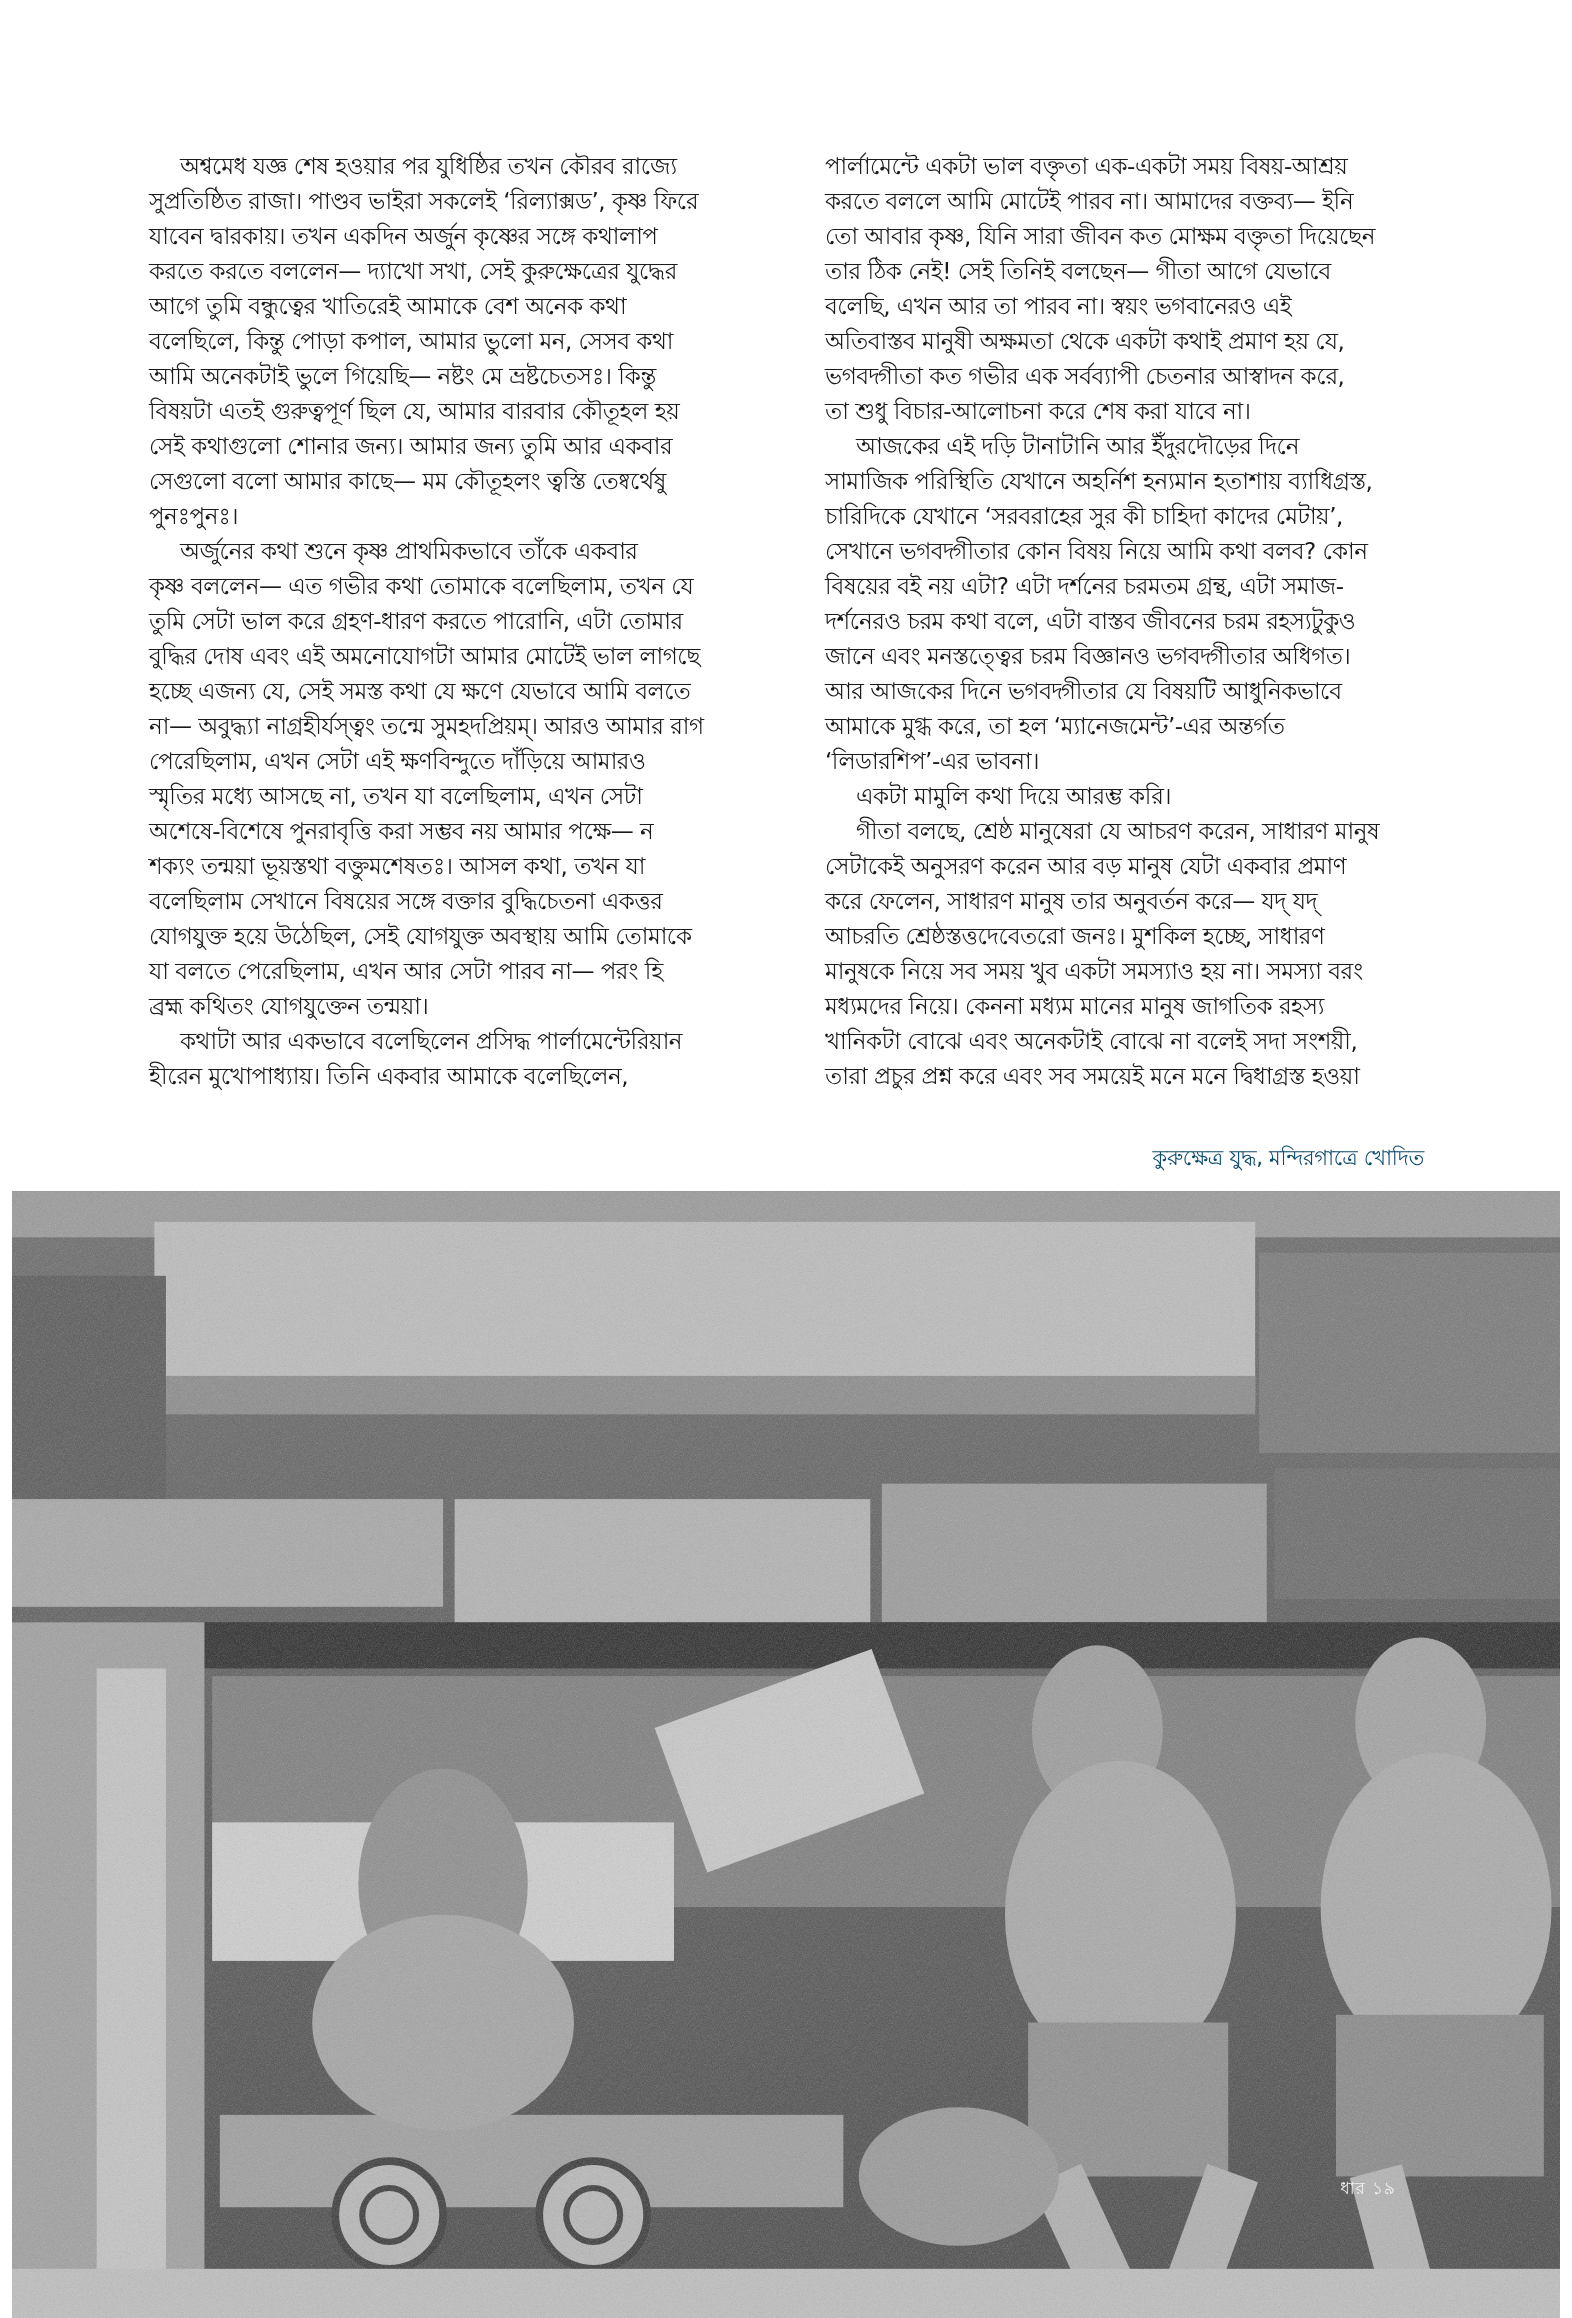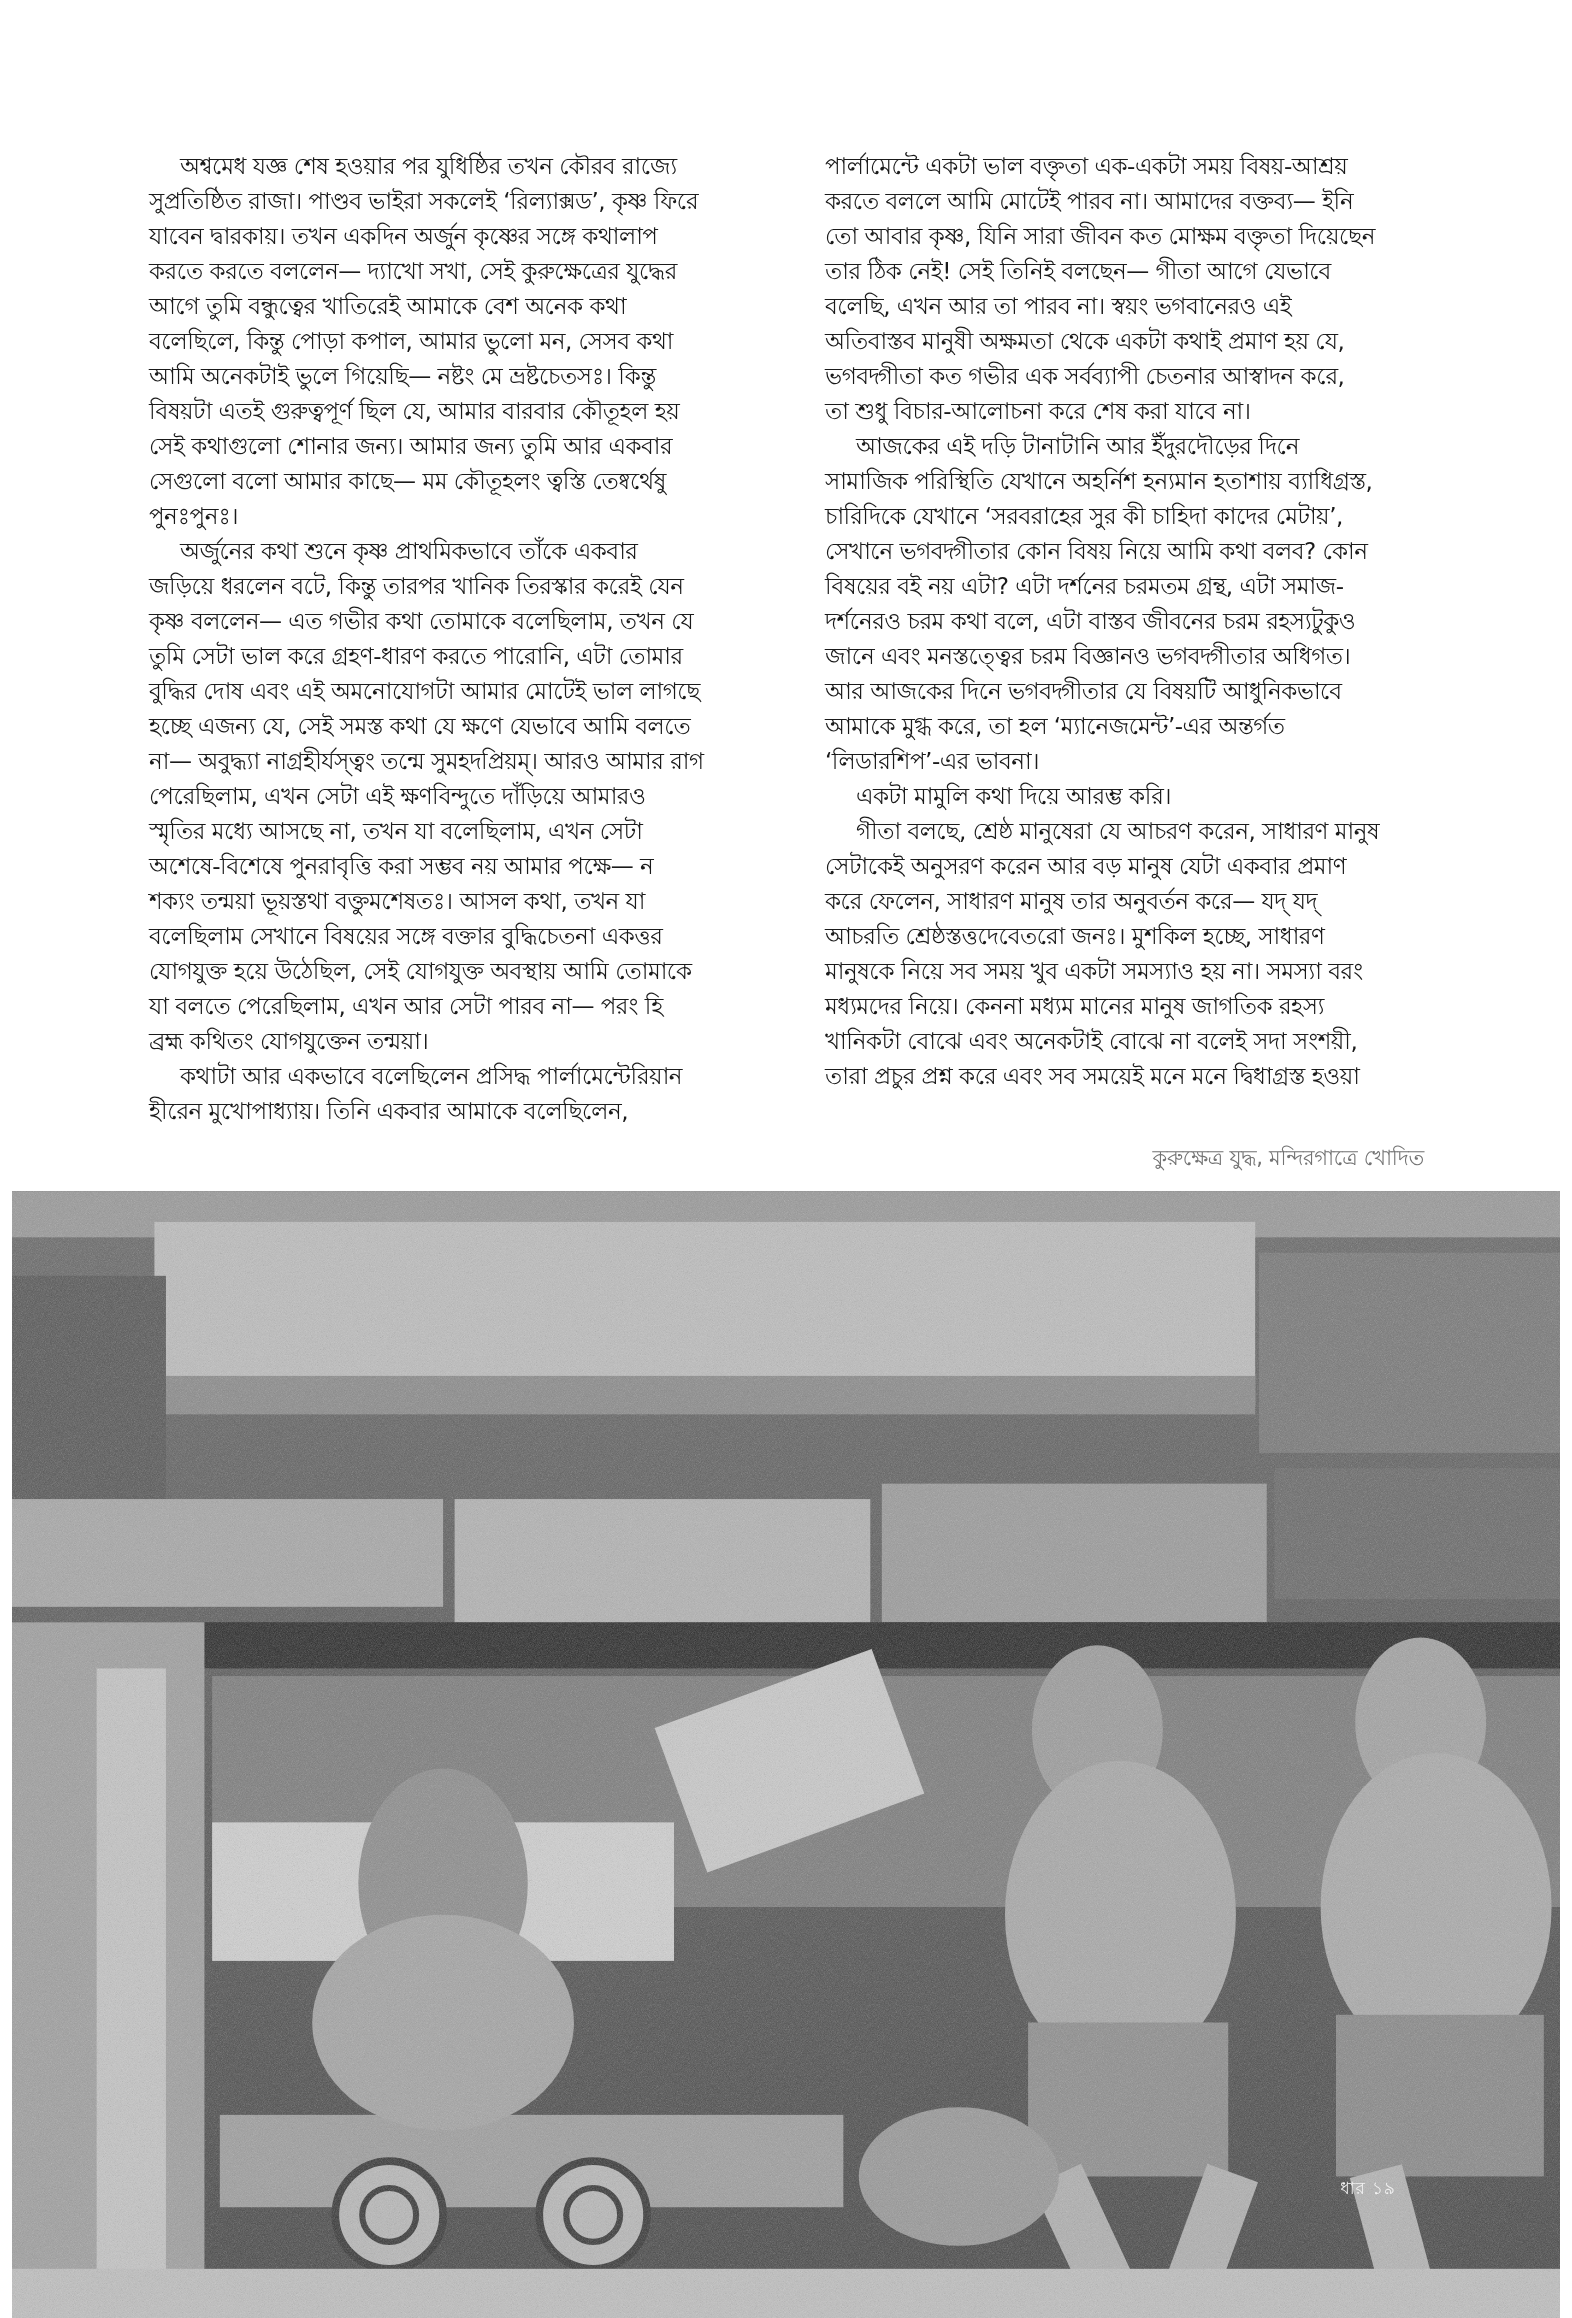--- a/index.html
+++ b/index.html
@@ -12,21 +12,21 @@
     position: absolute; top: 149px; width: 585px;
     font-size: 23px; line-height: 35px; letter-spacing: -0.5px;
     white-space: nowrap;
   }
   .col.left { left: 149px; }
   .col.right { left: 825px; }
   .line { display: block; height: 35px; }
   .line.indent { padding-left: 31px; }
   .caption {
     position: absolute; top: 1142px; right: 149px;
-    font-size: 21px; color: #737373; letter-spacing: -0.3px;
+    font-size: 21px; color: #0c4a6e; letter-spacing: -0.3px;
   }
   .photo {
     position: absolute; left: 12.3px; top: 1191px; width: 1548px; height: 1312px;
     overflow: hidden; background: #8a8a8a;
   }
   .folio {
     position: absolute; left: 1328px; top: 984px;
     font-size: 17px; color: #f2f2f2; letter-spacing: 0.8px;
   }
 </style>
@@ -39,21 +39,20 @@
     <span class="line">যাবেন দ্বারকায়। তখন একদিন অর্জুন কৃষ্ণের সঙ্গে কথালাপ</span>
     <span class="line">করতে করতে বললেন— দ্যাখো সখা, সেই কুরুক্ষেত্রের যুদ্ধের</span>
     <span class="line">আগে তুমি বন্ধুত্বের খাতিরেই আমাকে বেশ অনেক কথা</span>
     <span class="line">বলেছিলে, কিন্তু পোড়া কপাল, আমার ভুলো মন, সেসব কথা</span>
     <span class="line">আমি অনেকটাই ভুলে গিয়েছি— নষ্টং মে ভ্রষ্টচেতসঃ। কিন্তু</span>
     <span class="line">বিষয়টা এতই গুরুত্বপূর্ণ ছিল যে, আমার বারবার কৌতূহল হয়</span>
     <span class="line">সেই কথাগুলো শোনার জন্য। আমার জন্য তুমি আর একবার</span>
     <span class="line">সেগুলো বলো আমার কাছে— মম কৌতূহলং ত্বস্তি তেষ্বর্থেষু</span>
     <span class="line">পুনঃপুনঃ।</span>
     <span class="line indent">অর্জুনের কথা শুনে কৃষ্ণ প্রাথমিকভাবে তাঁকে একবার</span>
-    <span class="line">জড়িয়ে ধরলেন বটে, কিন্তু তারপর খানিক তিরস্কার করেই যেন</span>
     <span class="line">কৃষ্ণ বললেন— এত গভীর কথা তোমাকে বলেছিলাম, তখন যে</span>
     <span class="line">তুমি সেটা ভাল করে গ্রহণ-ধারণ করতে পারোনি, এটা তোমার</span>
     <span class="line">বুদ্ধির দোষ এবং এই অমনোযোগটা আমার মোটেই ভাল লাগছে</span>
     <span class="line">হচ্ছে এজন্য যে, সেই সমস্ত কথা যে ক্ষণে যেভাবে আমি বলতে</span>
     <span class="line">না— অবুদ্ধ্যা নাগ্রহীর্যস্ত্বং তন্মে সুমহদপ্রিয়ম্। আরও আমার রাগ</span>
     <span class="line">পেরেছিলাম, এখন সেটা এই ক্ষণবিন্দুতে দাঁড়িয়ে আমারও</span>
     <span class="line">স্মৃতির মধ্যে আসছে না, তখন যা বলেছিলাম, এখন সেটা</span>
     <span class="line">অশেষে-বিশেষে পুনরাবৃত্তি করা সম্ভব নয় আমার পক্ষে— ন</span>
     <span class="line">শক্যং তন্ময়া ভূয়স্তথা বক্তুমশেষতঃ। আসল কথা, তখন যা</span>
     <span class="line">বলেছিলাম সেখানে বিষয়ের সঙ্গে বক্তার বুদ্ধিচেতনা একত্তর</span>

